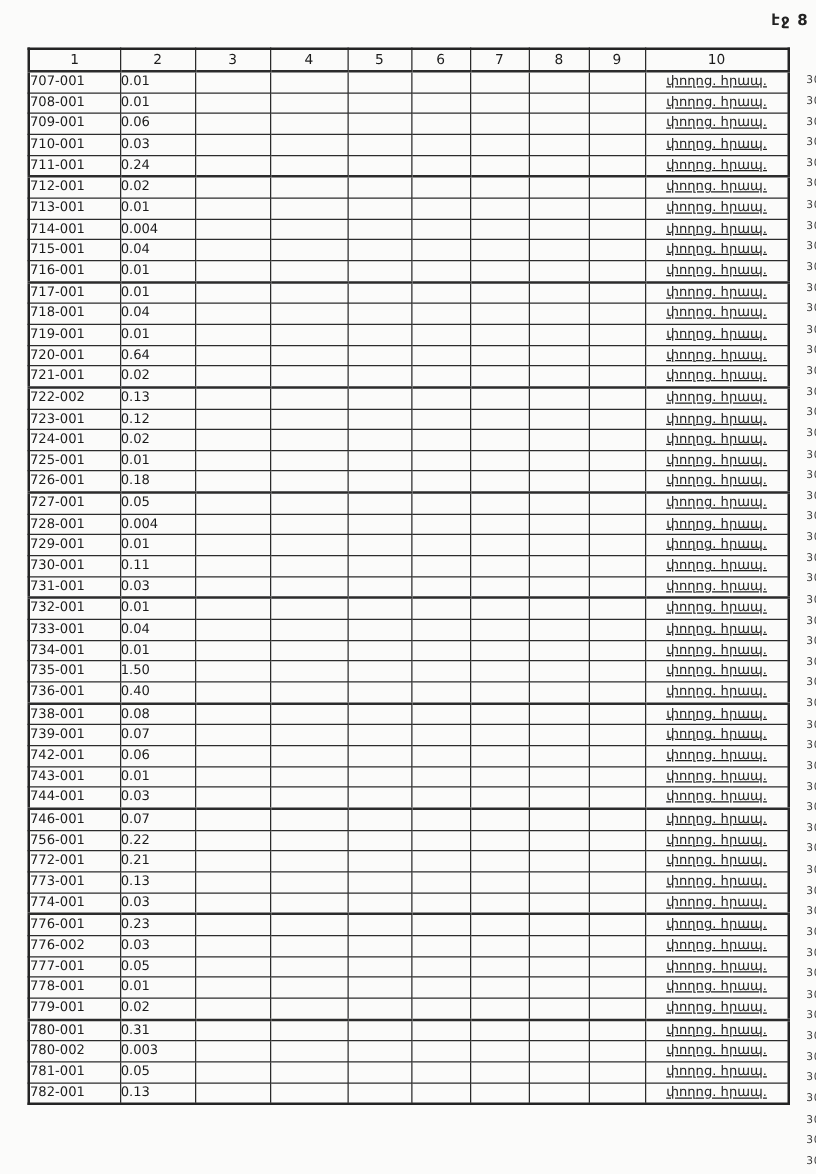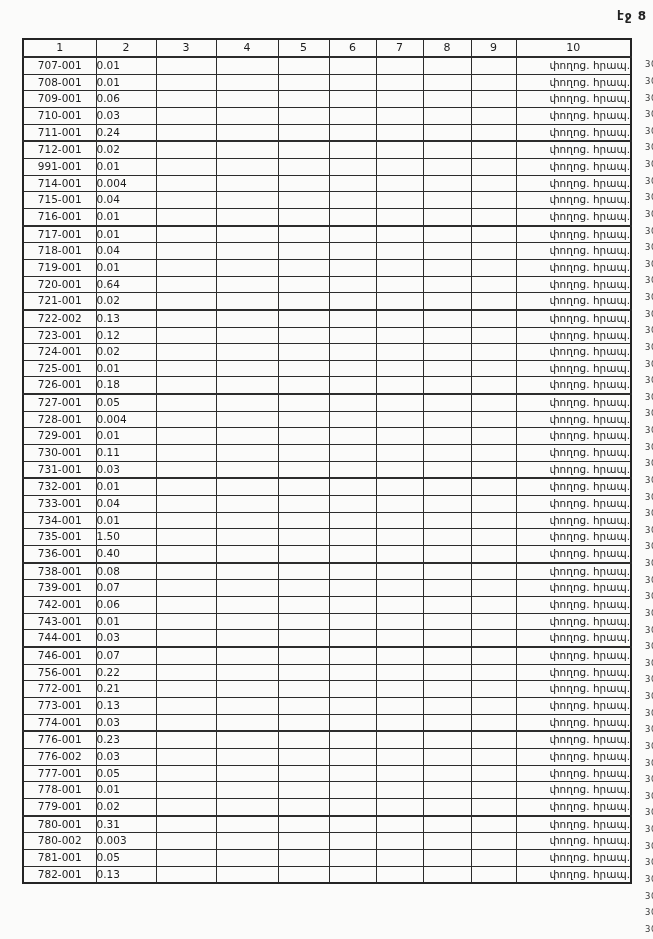--- a/index.html
+++ b/index.html
@@ -51,32 +51,33 @@
     font-weight: normal;
   }
   table.register thead th {
     height: 16px;
     line-height: 16px;
     text-align: center;
     font-size: 11px;
     border-bottom-width: 1px;
   }
   td.code {
-    text-align: center;
+    text-align: left;
     padding-left: 4px;
     font-size: 10.8px;
   }
   td.value {
     text-align: left;
   }
   td.c10 {
-    text-align: right;
+    text-align: center;
     padding-left: 4px;
     font-size: 9.8px;
     color: #232323;
+    text-decoration: underline;
   }
   
   tbody tr:nth-child(5n+1) td { border-top-width: 2px; }
   tbody tr:nth-child(7n+3) td { border-bottom-style: solid; }
   tbody tr:nth-child(9n+4) td.c10 { border-bottom-style: dashed; }
   .margin-col {
     position: absolute;
     left: 614px;
     top: 18px;
     width: 36px;
@@ -192,21 +193,21 @@
             <td></td>
             <td></td>
             <td></td>
             <td></td>
             <td></td>
             <td></td>
             <td></td>
             <td class="c10">փողոց. հրապ.</td>
           </tr>
           <tr>
-            <td class="code">991-001</td>
+            <td class="code">713-001</td>
             <td class="value">0.01</td>
             <td></td>
             <td></td>
             <td></td>
             <td></td>
             <td></td>
             <td></td>
             <td></td>
             <td class="c10">փողոց. հրապ.</td>
           </tr>

